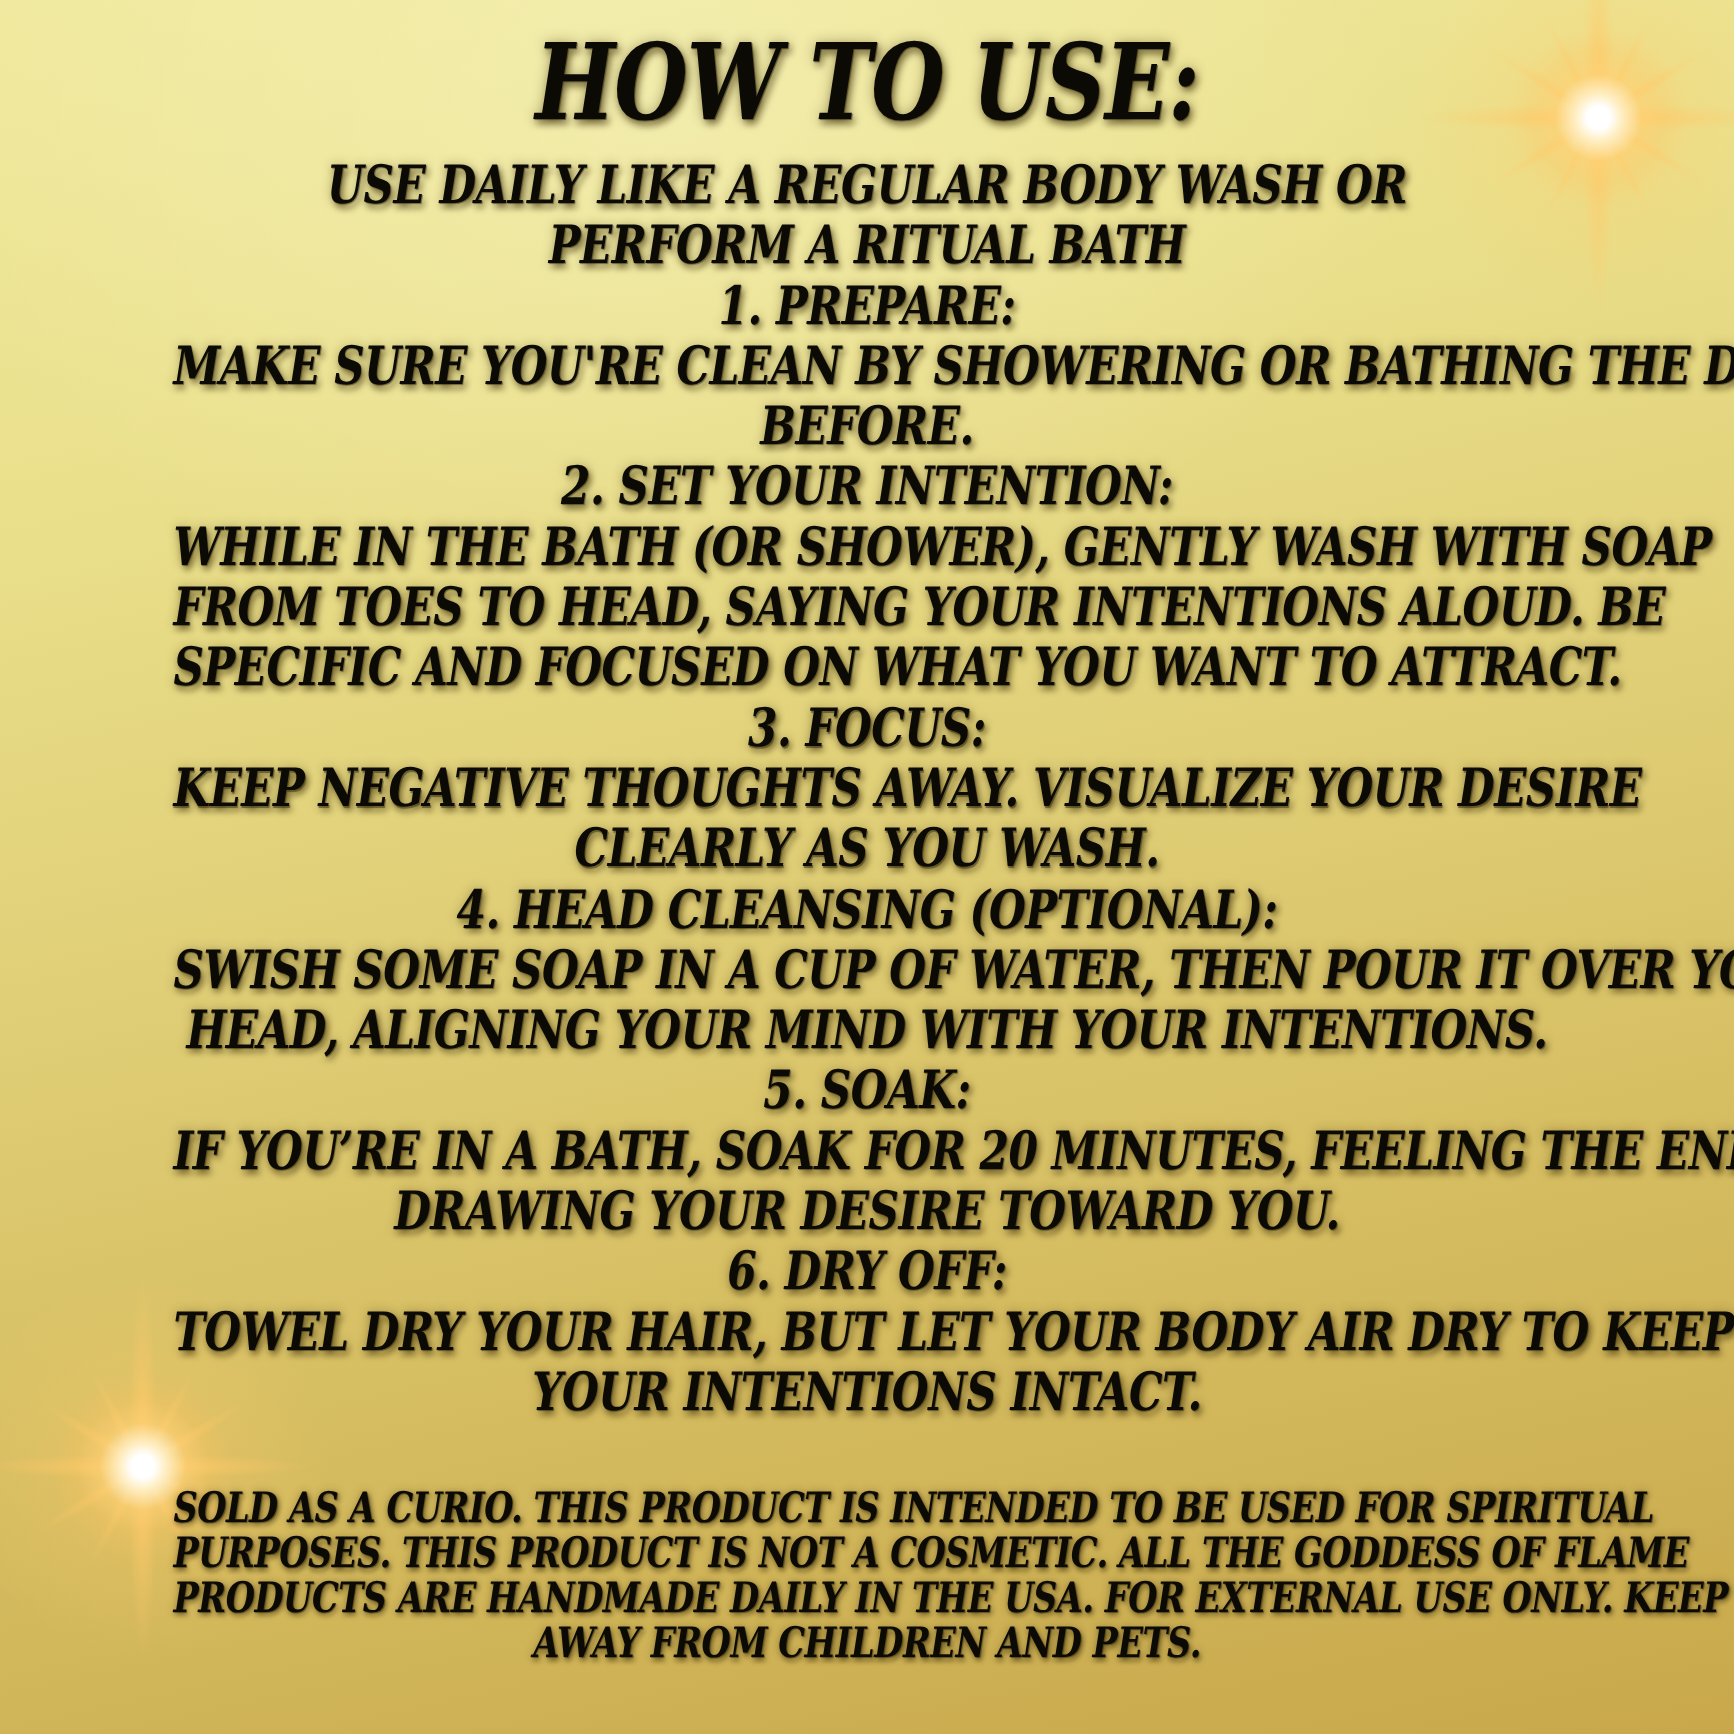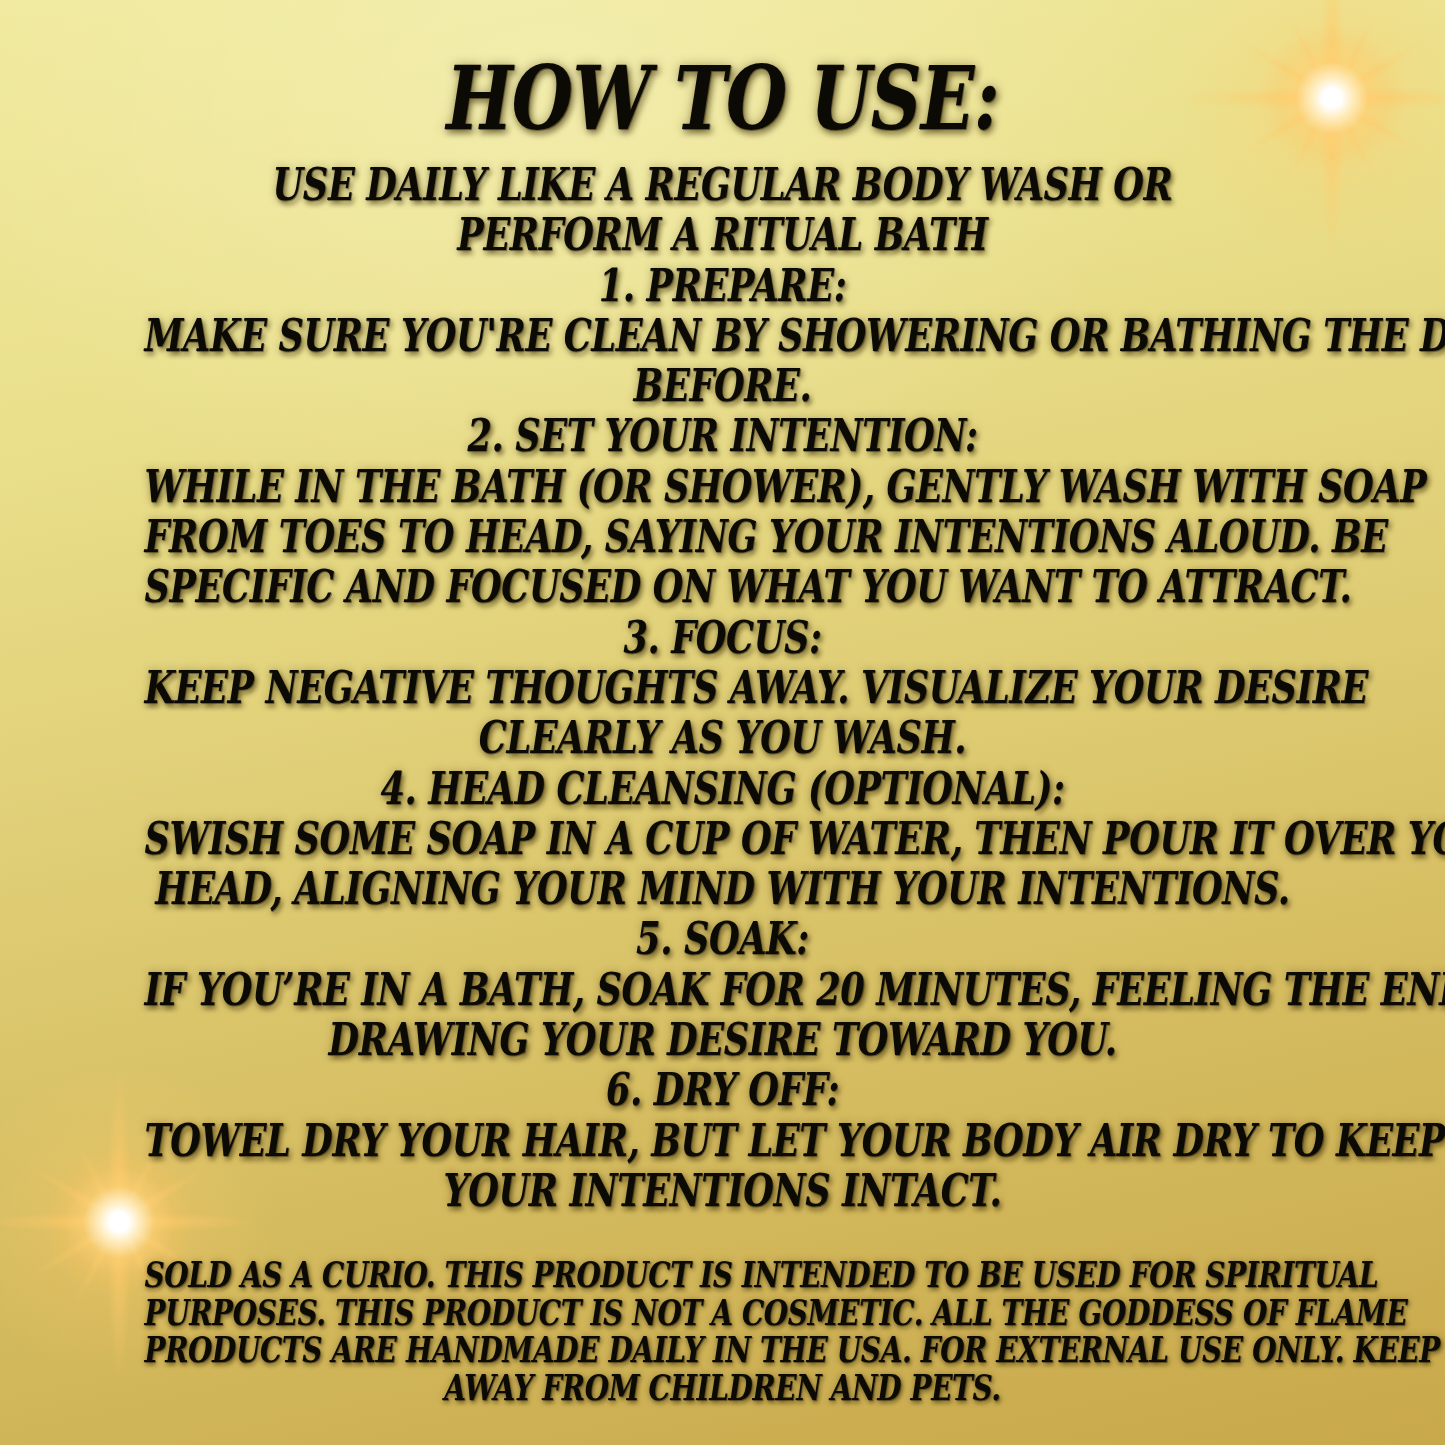--- a/index.html
+++ b/index.html
@@ -12,21 +12,21 @@
     background:
       radial-gradient(900px 650px at 38% 6%, rgba(255,255,225,0.30), rgba(255,255,225,0) 70%),
       linear-gradient(168deg, #f0e99d 0%, #eae08c 24%, #e0cf77 48%, #d5bc60 72%, #c8a84b 100%);
     font-family: "DejaVu Serif", "Liberation Serif", serif;
     font-style: italic;
     font-weight: bold;
     color: #0c0a05;
     text-align: center;
   }
 
-  .content { position: relative; z-index: 2; padding-top: 50px; }
+  .content { position: relative; z-index: 2; padding-top: 20px; }
 
   .scalex {
     transform: scaleX(0.80);
     transform-origin: 50% 50%;
     white-space: nowrap;
   }
 
   .title {
     font-size: 88px;
     line-height: 96px;
@@ -35,21 +35,21 @@
     text-shadow: 3px 4px 7px rgba(64,50,8,0.60), 0 0 12px rgba(64,50,8,0.38), 1px 1px 1px rgba(20,15,0,0.55);
   }
 
   .line {
     font-size: 44px;
     line-height: 50.3px;
     letter-spacing: -0.5px;
     text-shadow: 3px 4px 6px rgba(64,50,8,0.58), 0 0 10px rgba(64,50,8,0.35), 1px 1px 1px rgba(20,15,0,0.5);
   }
 
-  .disclaimer { margin-top: 40px; }
+  .disclaimer { margin-top: 52px; }
   .disclaimer .line {
     font-size: 35px;
     line-height: 37.5px;
     text-shadow: 2px 3px 5px rgba(64,50,8,0.58), 0 0 8px rgba(64,50,8,0.35), 1px 1px 1px rgba(20,15,0,0.5);
   }
 
   
   .sparkle { position: absolute; width: 0; height: 0; z-index: 1; }
   .sparkle .ray {
     position: absolute; left: 0; top: 0; display: block;

